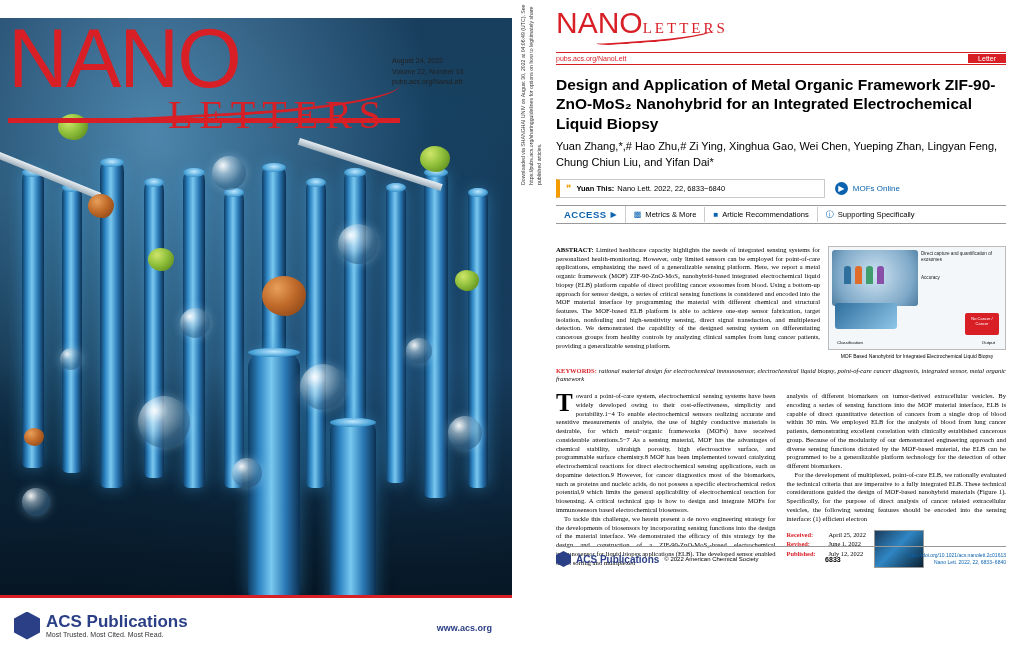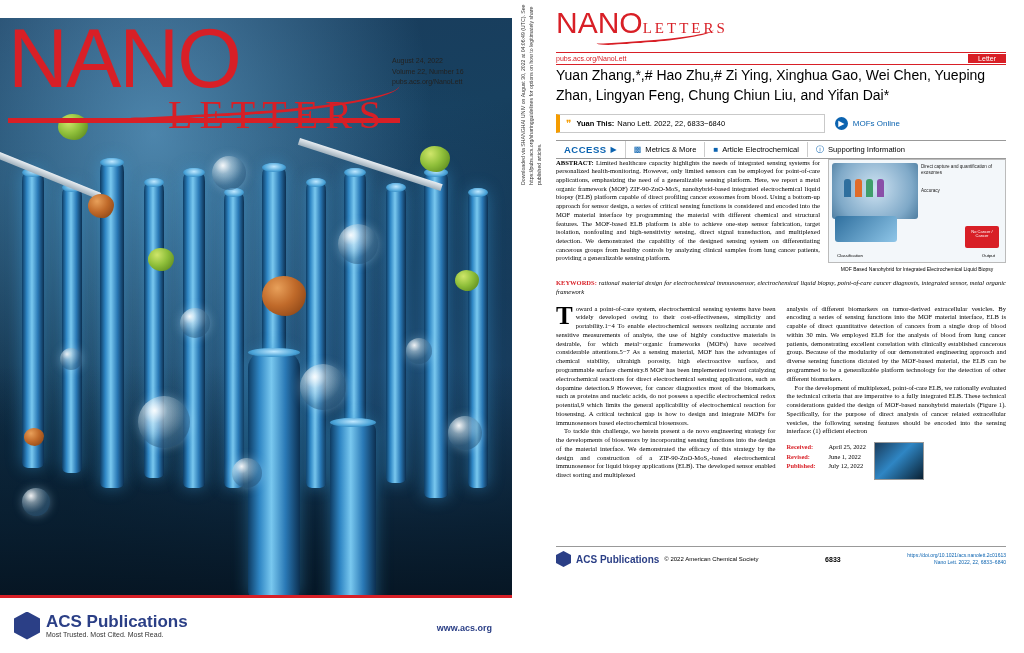--- a/index.html
+++ b/index.html
@@ -122,39 +122,39 @@
   .url-row .u { font-family:"Liberation Sans", sans-serif; font-size:7px; color:#d81f26; }
   .url-row .badge {
     background:#d81f26; color:#fff; font-family:"Liberation Sans", sans-serif;
     font-size:7px; padding:1px 10px;
   }
   h1.title {
     font-family:"Liberation Sans", sans-serif;
     font-size:15.5px; line-height:1.25; margin:10px 0 6px 0; color:#000; font-weight:bold;
   }
   .authors {
-    font-family:"Liberation Sans", sans-serif; font-size:14px; line-height:1.45; color:#000; margin-bottom:8px;
+    font-family:"Liberation Sans", sans-serif; font-size:11px; line-height:1.45; color:#000; margin-bottom:8px;
   }
   .cite-row { display:flex; gap:10px; align-items:stretch; margin-bottom:7px; }
   .cite-box {
     flex:1.25; border:1px solid #c9c9c9; border-left:4px solid #f59c00;
     display:flex; align-items:center; padding:3px 6px; font-size:7.5px;
     font-family:"Liberation Sans", sans-serif;
   }
   .cite-box .ci { color:#f59c00; margin-right:5px; font-size:10px; }
   .cite-box b { font-weight:bold; margin-right:3px; }
   .read-online {
     flex:0.85; display:flex; align-items:center; gap:5px;
     font-family:"Liberation Sans", sans-serif; font-size:8px; color:#0b63b0;
   }
   .ro-dot { width:13px;height:13px;border-radius:50%;background:#0b63b0;
     display:flex;align-items:center;justify-content:center;color:#fff;font-size:8px; }
   .access-bar {
     display:flex; align-items:center; border-top:1px solid #999; border-bottom:1px solid #999;
-    font-family:"Liberation Sans", sans-serif; font-size:7.6px; margin-bottom:0;
+    font-family:"Liberation Sans", sans-serif; font-size:7.6px; margin-bottom:22px;
   }
   .access-bar .seg { padding:3px 8px; display:flex; align-items:center; gap:4px; border-right:1px solid #ccc; }
   .access-bar .seg:last-child { border-right:none; }
   .access-bar .acc { color:#0b63b0; font-size:9.5px; font-weight:bold; letter-spacing:0.5px; }
   .ico { color:#0b63b0; font-size:8px; }
 
   .abstract-zone { display:flex; gap:8px; margin-bottom:7px; }
   .abstract-text {
     flex:1; font-size:6.6px; line-height:1.32; text-align:justify; color:#000;
   }
@@ -299,20 +299,21 @@
     <div class="nano-head">
       <span>NANO</span><span class="lt">LETTERS</span>
       <div class="swoosh"></div>
     </div>
 
     <div class="url-row">
       <span class="u">pubs.acs.org/NanoLett</span>
       <span class="badge">Letter</span>
     </div>
 
+    <h1 class="title">Design and Application of Metal Organic Framework ZIF-90-ZnO-MoS₂ Nanohybrid for an Integrated Electrochemical Liquid Biopsy</h1>
     <div class="authors">Yuan Zhang,*,# Hao Zhu,# Zi Ying, Xinghua Gao, Wei Chen, Yueping Zhan, Lingyan Feng, Chung Chiun Liu, and Yifan Dai*</div>
 
     <div class="cite-row">
       <div class="cite-box">
         <span class="ci">❞</span>
         <b>Yuan This:</b>
         <span>Nano Lett. 2022, 22, 6833−6840</span>
       </div>
       <div class="read-online">
         <span class="ro-dot">▶</span>
@@ -324,25 +325,25 @@
       <div class="seg">
         <span class="acc">ACCESS</span>
         <span class="ico">▶</span>
       </div>
       <div class="seg">
         <span class="ico">▩</span>
         <span>Metrics &amp; More</span>
       </div>
       <div class="seg">
         <span class="ico">■</span>
-        <span>Article Electrochemical</span>
+        <span>Article Recommendations</span>
       </div>
       <div class="seg">
         <span class="ico">ⓘ</span>
-        <span>Supporting Information</span>
+        <span>Supporting Specifically</span>
       </div>
     </div>
 
     <div class="abstract-zone">
       <div class="abstract-text">
         <b>ABSTRACT:</b>
         <span>Limited healthcare capacity highlights the needs of integrated sensing systems for personalized health-monitoring. However, only limited sensors can be employed for point-of-care applications, emphasizing the need of a generalizable sensing platform. Here, we report a metal organic framework (MOF) ZIF-90-ZnO-MoS₂ nanohybrid-based integrated electrochemical liquid biopsy (ELB) platform capable of direct profiling cancer exosomes from blood. Using a bottom-up approach for sensor design, a series of critical sensing functions is considered and encoded into the MOF material interface by programming the material with different chemical and structural features. The MOF-based ELB platform is able to achieve one-step sensor fabrication, target isolation, nonfouling and high-sensitivity sensing, direct signal transduction, and multiplexed detection. We demonstrated the capability of the designed sensing system on differentiating cancerous groups from healthy controls by analyzing clinical samples from lung cancer patients, providing a generalizable sensing platform.</span>
       </div>
       <div class="graphic-wrap">
         <div class="graphic">

